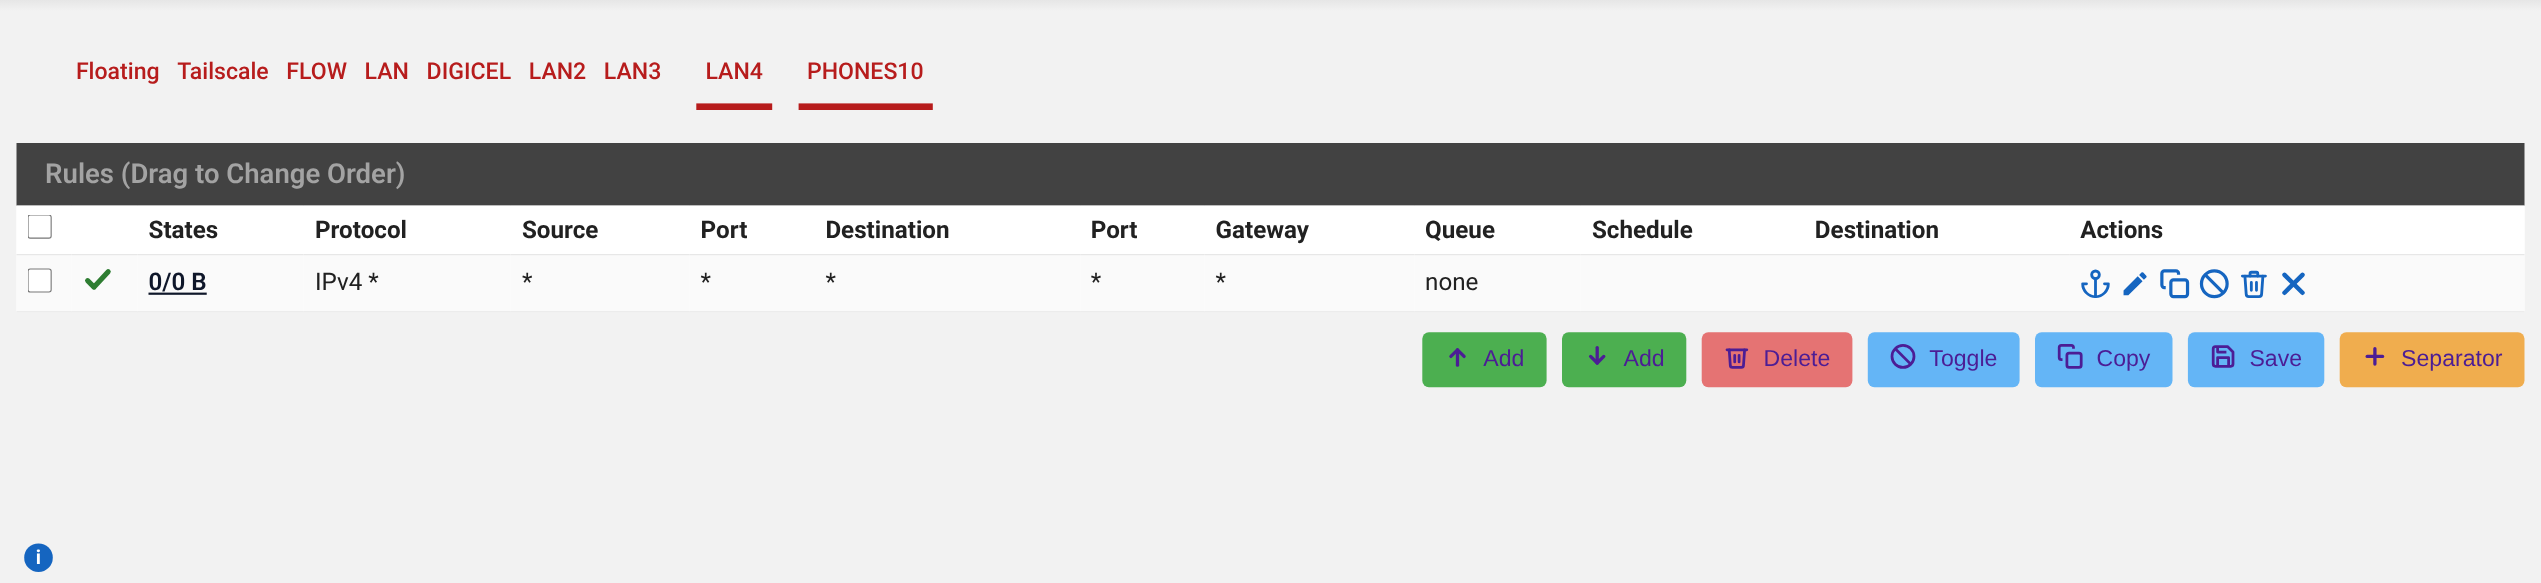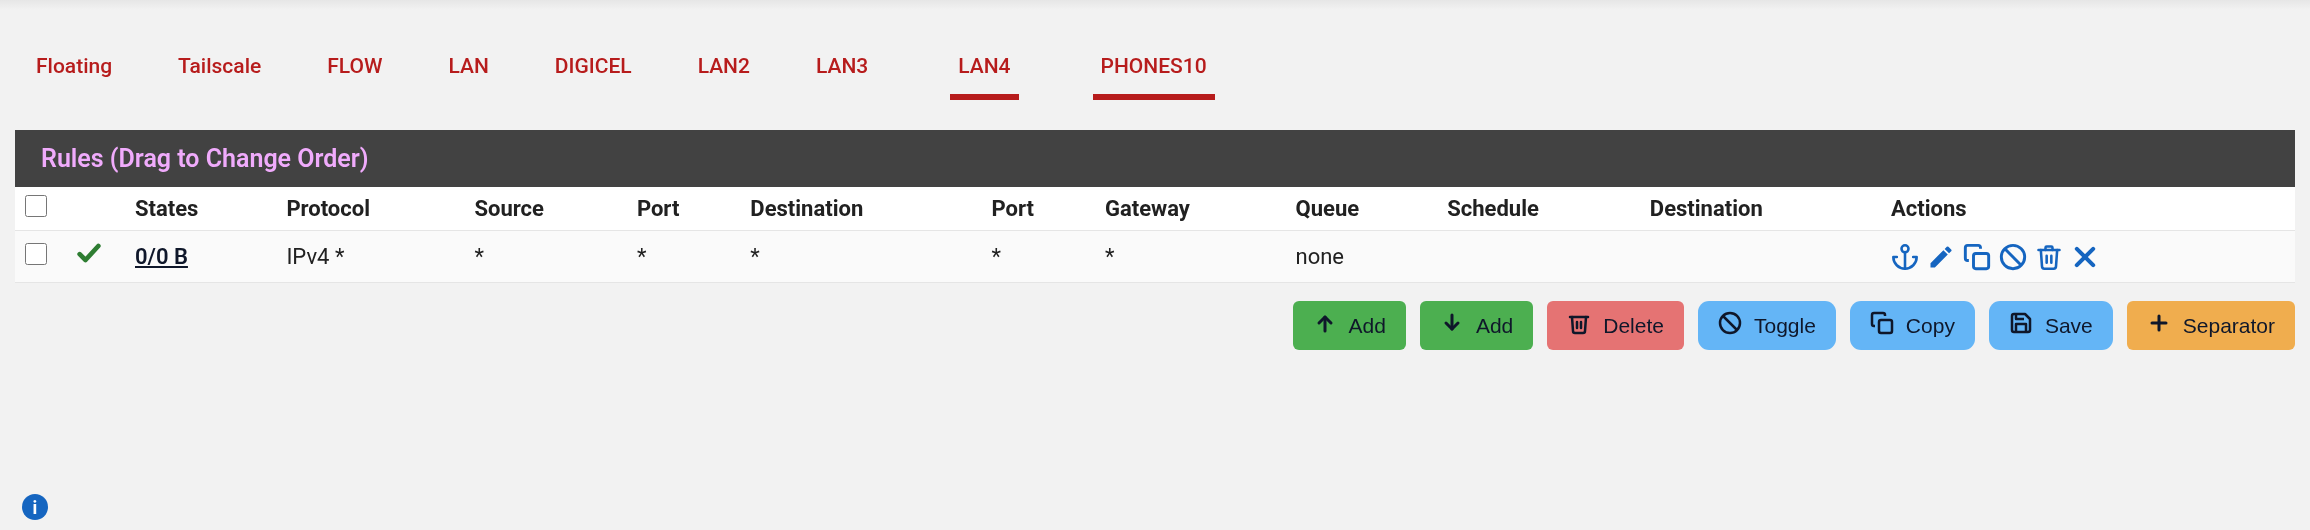--- a/index.html
+++ b/index.html
@@ -15,43 +15,42 @@
   
   .topbar-shadow {
     height: 10px;
     background: linear-gradient(#e6e6e6, #f2f2f2);
   }
 
   
   .tabs {
     display: flex;
     align-items: flex-end;
-    gap: 50px;
-    padding: 36px 28px 30px;
+    padding: 36px 61px 30px;
     font-weight: 500;
   }
   .tab {
     color: #b71c1c;
     cursor: pointer;
     padding: 8px 8px 16px;
     border-bottom: 6px solid transparent;
     white-space: nowrap;
   }
   .tab.active {
     border-bottom-color: #b71c1c;
     margin-left: 24px;
   }
 
   
   .panel {
     margin: 0 15px;
   }
   .panel-header {
     background: #424242;
-    color: #f0abfc;
+    color: #a3a3a3;
     padding: 14px 26px;
     font-size: 25px;
     font-weight: 600;
   }
 
   
   table.rules {
     width: 100%;
     border-collapse: collapse;
     background: #fff;
@@ -95,32 +94,32 @@
   .buttons {
     display: flex;
     gap: 14px;
     justify-content: flex-end;
     padding: 18px 15px 0;
   }
   .btn {
     display: inline-flex;
     align-items: center;
     gap: 12px;
-    color: #0f172a;
+    color: #4c1d95;
     padding: 10px 20px;
     border-radius: 6px;
     font-size: 21px;
     font-weight: 500;
     cursor: pointer;
     border: none;
   }
   .btn svg { width: 24px; height: 24px; }
   .btn-green { background: #4caf50; }
   .btn-red   { background: #e57373; }
-  .btn-blue  { background: #64b5f6; border-radius: 11px; }
+  .btn-blue  { background: #64b5f6; }
   .btn-orange{ background: #f0ad4e; }
 
   
   .info-dot {
     position: absolute;
     left: 22px;
     bottom: 10px;
     width: 26px; height: 26px;
     border-radius: 50%;
     background: #1565c0;

